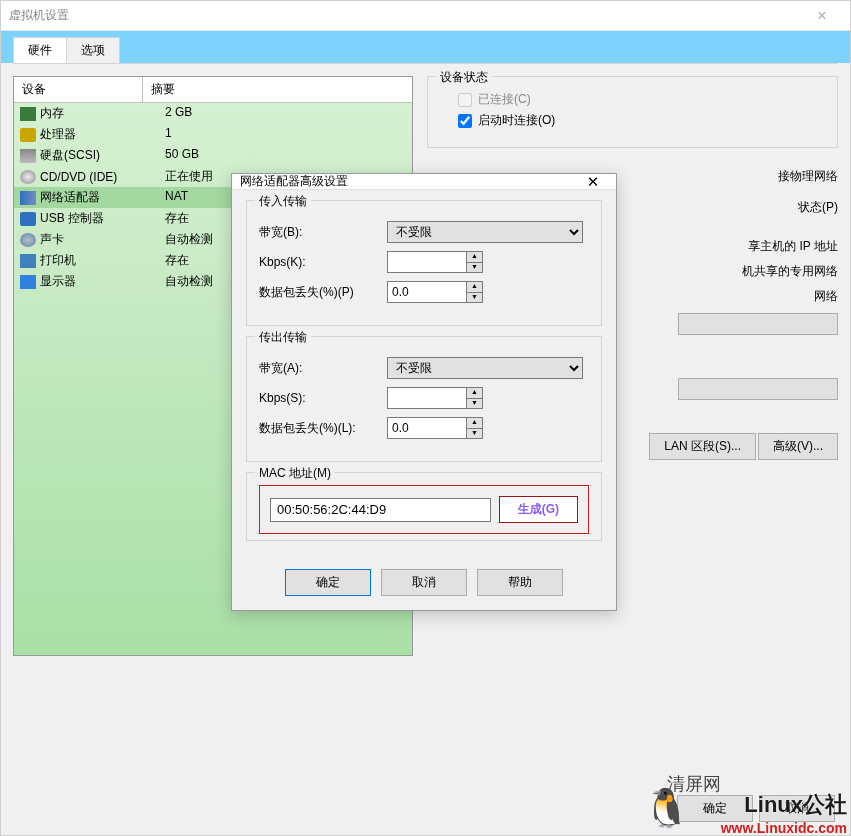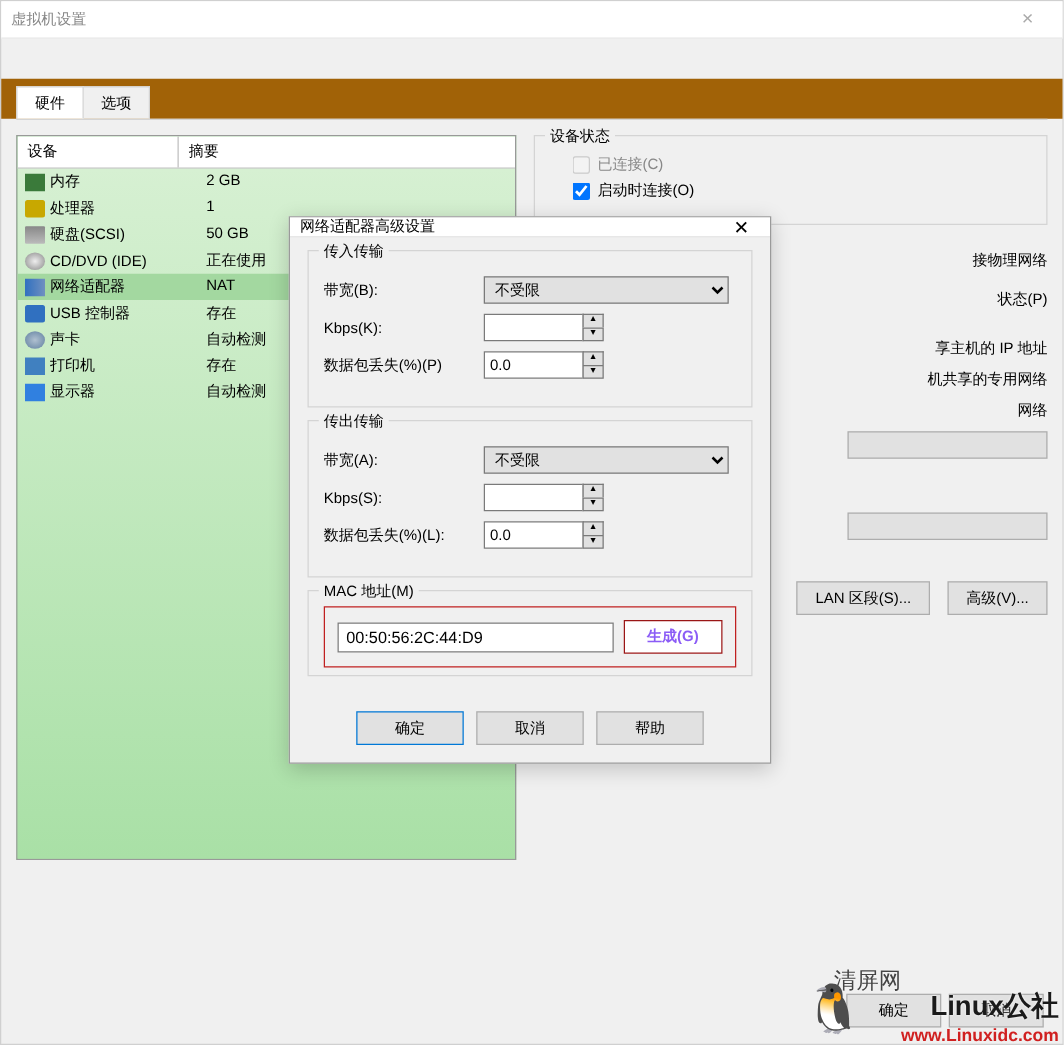--- a/index.html
+++ b/index.html
@@ -5,21 +5,21 @@
 * { box-sizing: border-box; font-family: "Microsoft YaHei", "Segoe UI", Tahoma, sans-serif; font-size: 12px; }
 body { margin: 0; width: 851px; height: 836px; background: #fff; overflow: hidden; position: relative; }
 
 
 .win { width: 851px; height: 836px; border: 1px solid #d0d0d0; background: #f0f0f0; }
 .titlebar { background: #fff; height: 30px; display: flex; align-items: center; padding: 0 8px; color: #888; border-bottom: 1px solid #e5e5e5;}
 .titlebar .title { flex: 1; }
 .titlebar .close { width: 40px; text-align: center; color: #aaa; font-size: 16px; }
 
 
-.tabs { display: flex; align-items: flex-end; padding: 6px 12px 0; background: #a16207; margin-top: 32px; }
+.tabs { display: flex; align-items: flex-end; padding: 6px 12px 0; background: #7dd3fc; }
 .tab { padding: 4px 14px; border: 1px solid #d4d4d4; border-bottom: none; background: #f0f0f0; margin-right: -1px; position: relative; }
 .tab.active { background: #fff; z-index: 2; }
 .tab-underline { height: 1px; background: #d4d4d4; margin: 0 12px; }
 
 .content { display: flex; padding: 12px; gap: 14px; }
 
 
 .left { flex: 0 0 400px; }
 .dev-table { border: 1px solid #999; height: 580px; background: #a9e0a6; overflow: hidden; }
 .dev-head { display: flex; background: #fff; border-bottom: 1px solid #c0c0c0; }
@@ -45,21 +45,21 @@
 .add-remove { display: flex; gap: 10px; justify-content: center; margin-top: 74px; }
 .btn { border: 1px solid #adadad; background: #e1e1e1; padding: 4px 14px; cursor: pointer; font-size: 12px; display: inline-flex; align-items: center; gap: 4px; }
 .shield { width: 12px; height: 12px; background: linear-gradient(135deg,#ffd000 50%,#0070c0 50%); border-radius: 1px; display: inline-block; }
 
 
 .right { flex: 1; }
 .groupbox { border: 1px solid #d4d4d4; padding: 10px 14px 14px; background: #f0f0f0; position: relative; margin-bottom: 14px; }
 .groupbox .legend { position: absolute; top: -8px; left: 8px; background: #f0f0f0; padding: 0 4px; }
 .gb-row { margin: 4px 16px; display: flex; align-items: center; gap: 6px; }
 input[type=checkbox] { margin: 0; width: 14px; height: 14px; }
-.right-buttons { display: flex; gap: 14px; justify-content: flex-end; margin-top: 360px; }
+.right-buttons { display: flex; gap: 2px; justify-content: flex-end; margin-top: 360px; }
 .combo-empty { width: 160px; height: 22px; border: 1px solid #adadad; background: #e1e1e1; display: inline-block; }
 
 .bottom-buttons { position: absolute; right: 16px; bottom: 14px; display: flex; gap: 6px; }
 .bottom-buttons .btn { min-width: 76px; justify-content: center; }
 
 
 .dlg { position: absolute; left: 231px; top: 173px; width: 386px; background: #f0f0f0; border: 1px solid #9a9a9a; box-shadow: 0 4px 16px rgba(0,0,0,0.2); }
 .dlg-titlebar { height: 16px; background: #fff; display: flex; align-items: center; padding: 0 8px; border-bottom: 1px solid #e0e0e0; }
 .dlg-title { flex: 1; }
 .dlg-close { width: 30px; text-align:center; font-size: 15px; }

